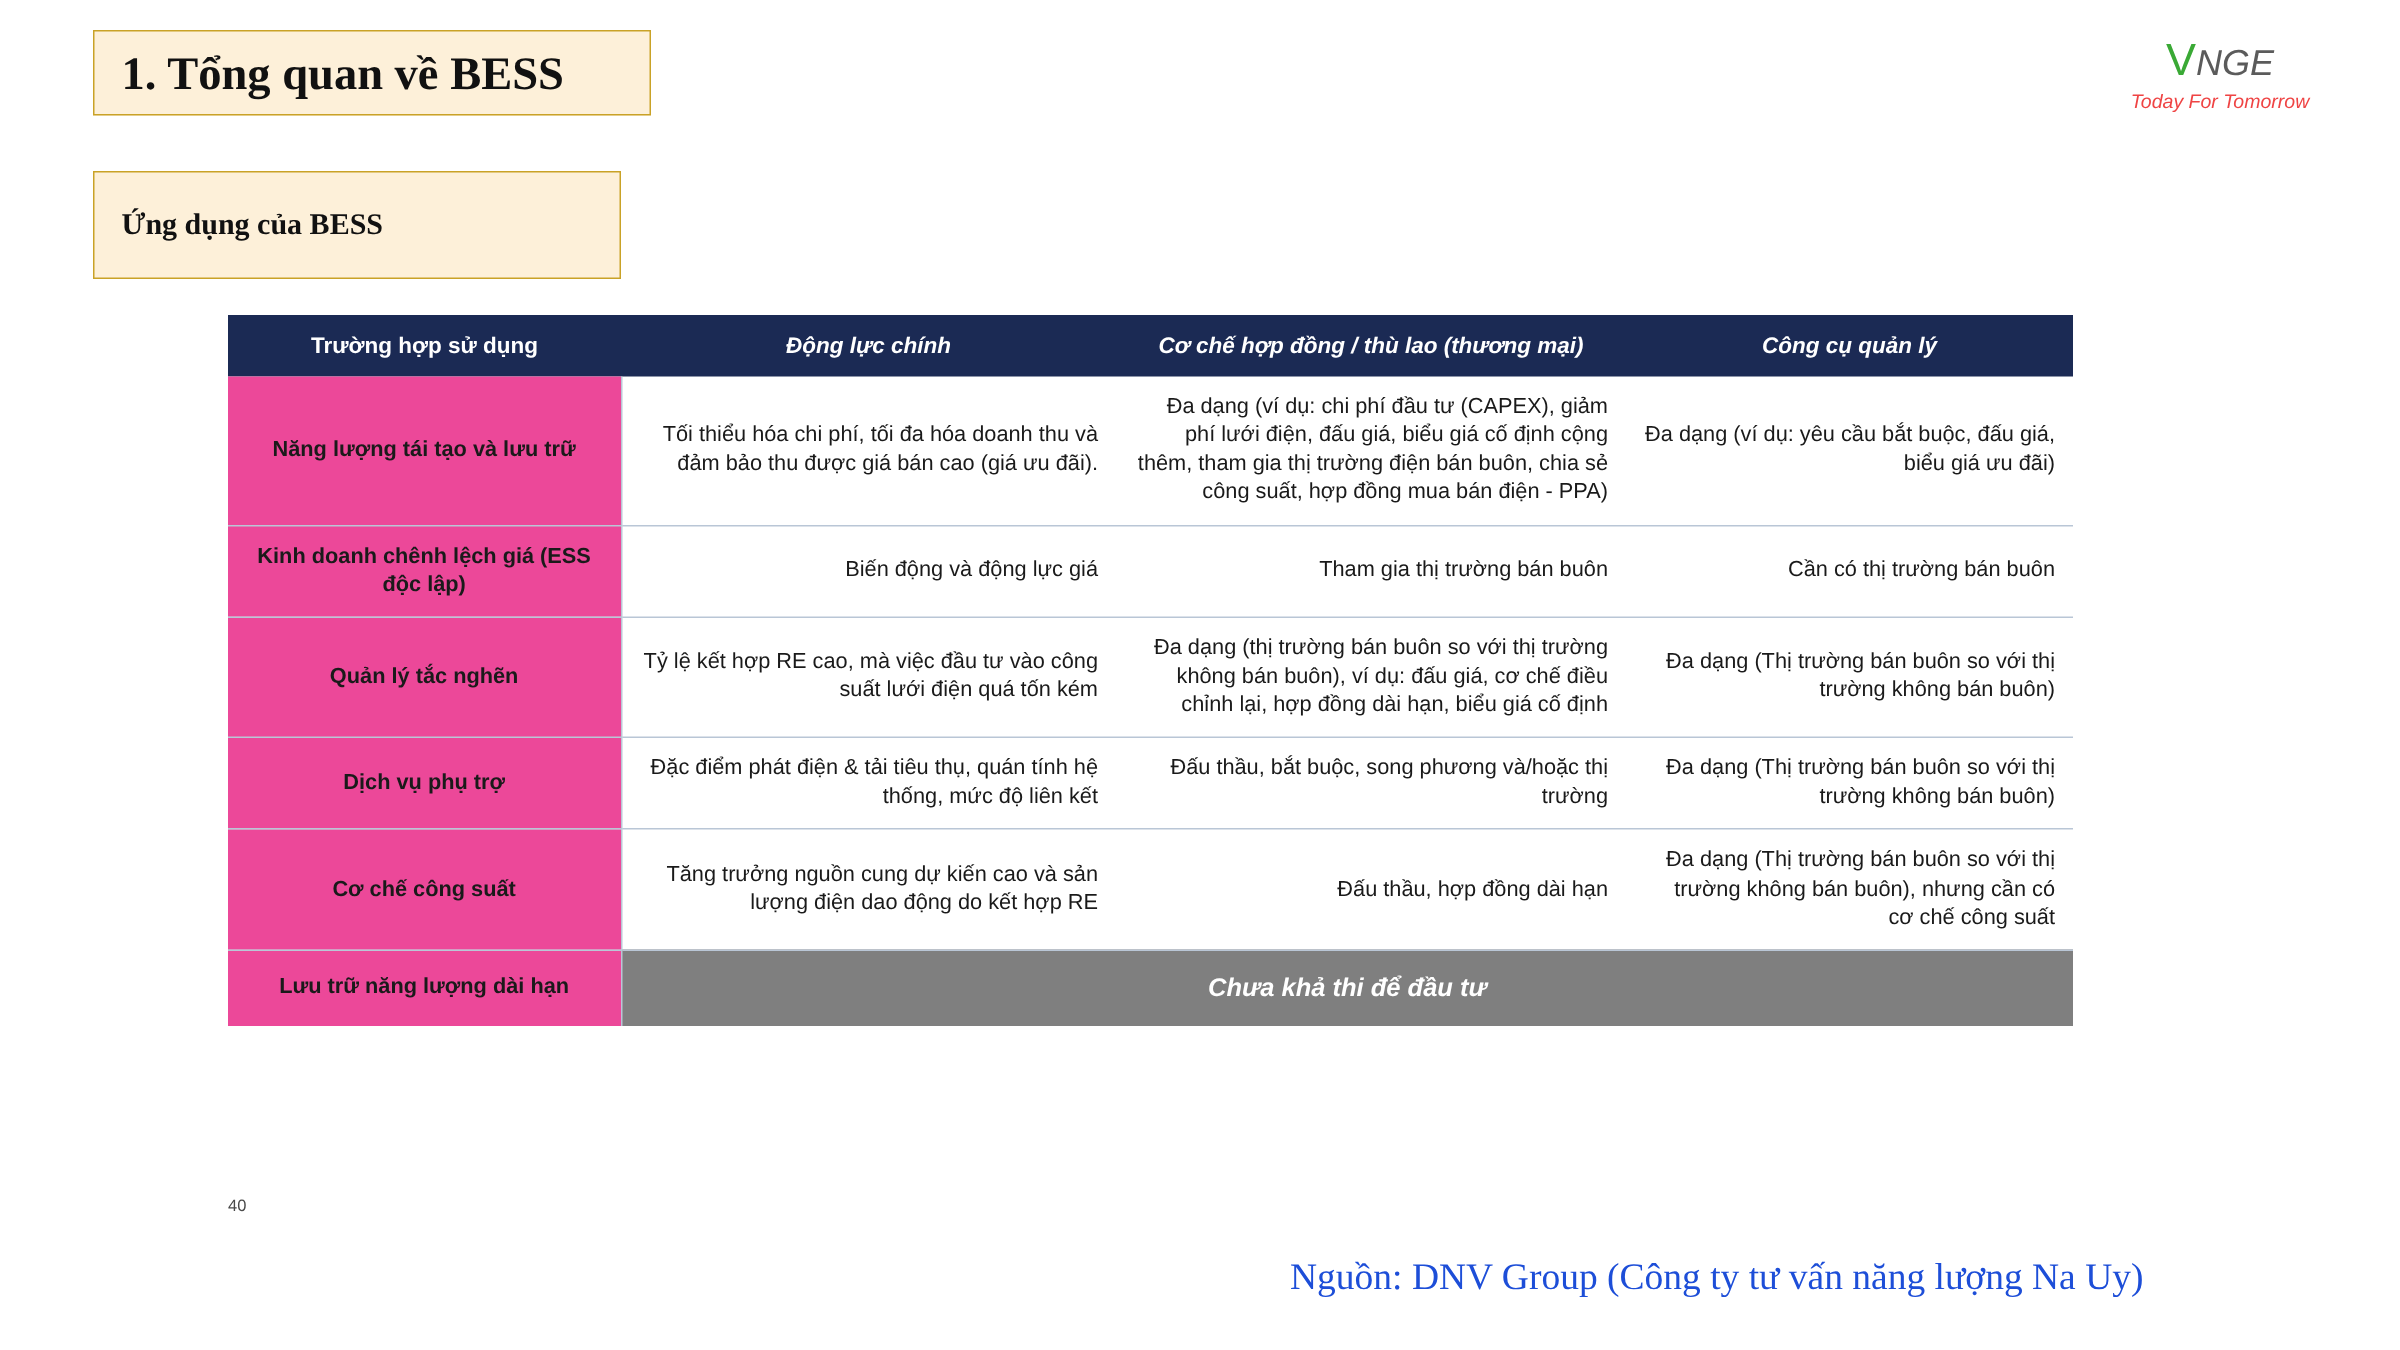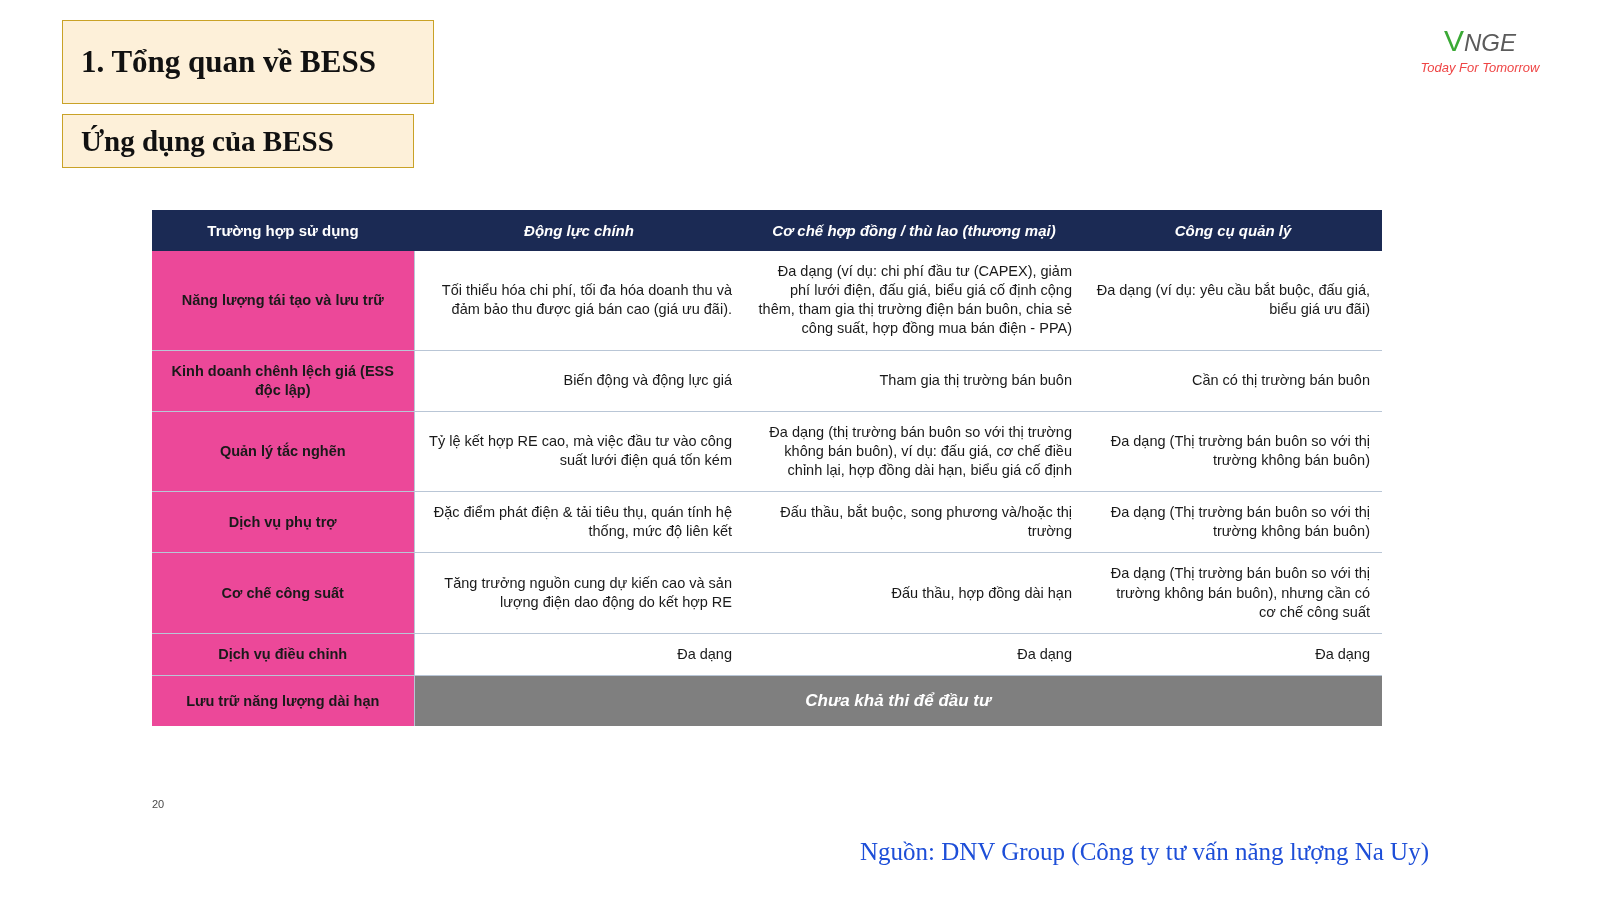--- a/index.html
+++ b/index.html
@@ -25,29 +25,29 @@
     font-weight: bold;
     color: #111111;
     display: flex;
     align-items: center;
     padding-left: 18px;
   }
   #section-title {
     left: 62px;
     top: 20px;
     width: 372px;
-    height: 84px;
+    height: 57px;
     font-size: 31px;
   }
   #sub-title {
     left: 62px;
     top: 114px;
     width: 352px;
-    height: 54px;
-    font-size: 29px;
+    height: 72px;
+    font-size: 20px;
   }
 
   
   #logo {
     position: absolute;
     right: 40px;
     top: 26px;
     width: 160px;
     text-align: center;
   }
@@ -204,27 +204,21 @@
       <td>Đặc điểm phát điện &amp; tải tiêu thụ, quán tính hệ thống, mức độ liên kết</td>
       <td>Đấu thầu, bắt buộc, song phương và/hoặc thị trường</td>
       <td>Đa dạng (Thị trường bán buôn so với thị trường không bán buôn)</td>
     </tr>
     <tr>
       <td class="usecase">Cơ chế công suất</td>
       <td>Tăng trưởng nguồn cung dự kiến cao và sản lượng điện dao động do kết hợp RE</td>
       <td>Đấu thầu, hợp đồng dài hạn</td>
       <td>Đa dạng (Thị trường bán buôn so với thị trường không bán buôn), nhưng cần có cơ chế công suất</td>
     </tr>
-    <tr>
-      <td class="usecase">Dịch vụ điều chỉnh</td>
-      <td>Đa dạng</td>
-      <td>Đa dạng</td>
-      <td>Đa dạng</td>
-    </tr>
     <tr class="last-row">
       <td class="usecase">Lưu trữ năng lượng dài hạn</td>
       <td class="merged" colspan="3">Chưa khả thi để đầu tư</td>
     </tr>
   </tbody>
 </table>
 
-<div id="page-number">20</div>
+<div id="page-number">40</div>
 <div id="source-note">Nguồn: DNV Group (Công ty tư vấn năng lượng Na Uy)</div>
 
 </body></html>

